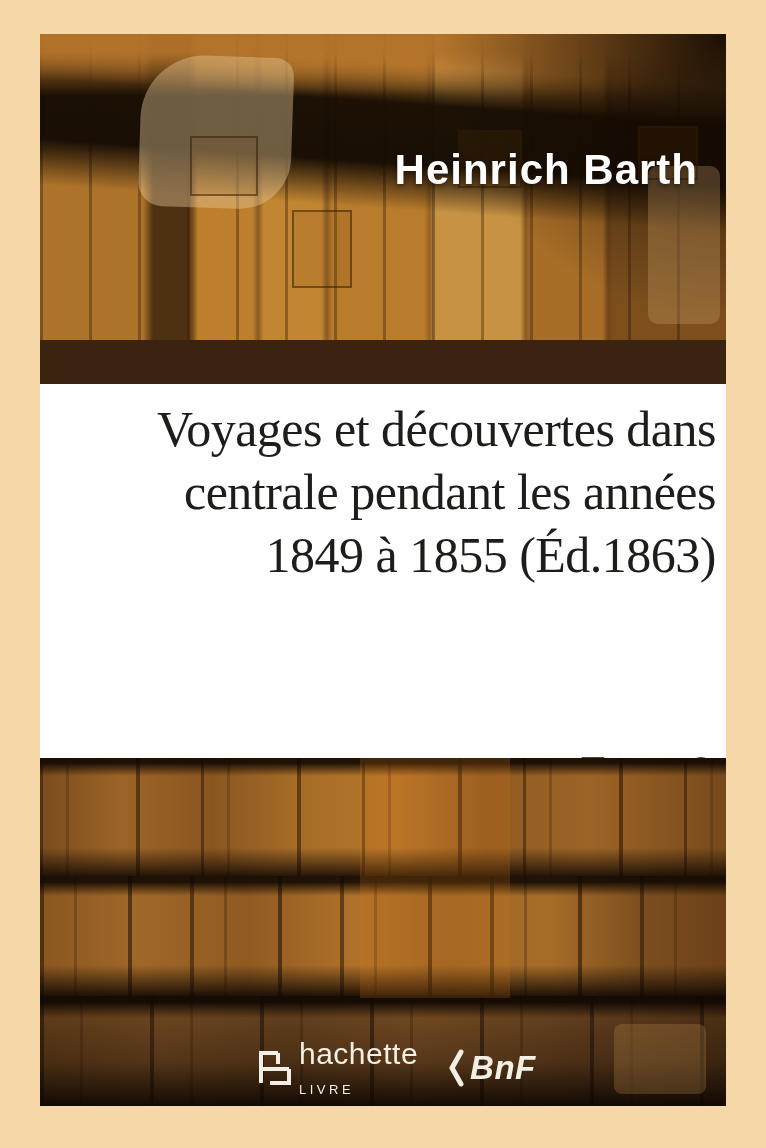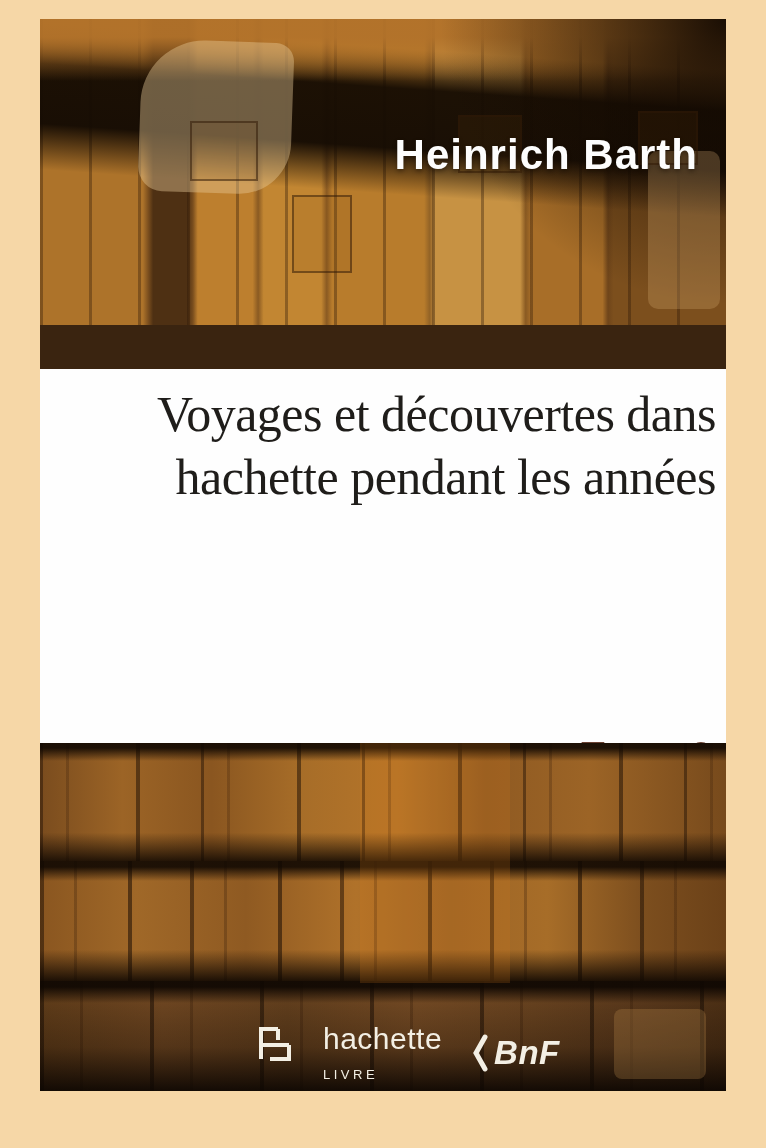--- a/index.html
+++ b/index.html
@@ -3,21 +3,21 @@
 <meta charset="utf-8">
 <style>
   html,body{margin:0;padding:0;}
   body{font-family:"Liberation Sans",sans-serif;background:#fff;}
   .canvas{
     position:relative;width:766px;height:1148px;overflow:hidden;
     background:var(--frame-beige,#f6d7a7);
   }
   
   .photo{
-    position:absolute;left:40px;top:19px;width:686px;height:1072px;
+    position:absolute;left:40px;top:34px;width:686px;height:1072px;
     background:#3a2410;
   }
   .photo-top{
     position:absolute;left:0;top:0;width:686px;height:306px;
     background:
       radial-gradient(circle at 100% 0, rgba(18,9,2,.95), rgba(18,9,2,0) 38%),
       linear-gradient(180deg, rgba(178,114,42,.95) 0 18px, rgba(178,114,42,0) 62px),
       linear-gradient(184deg, rgba(23,13,3,0) 52px, rgba(23,13,3,.97) 92px, rgba(20,11,3,.97) 152px, rgba(23,13,3,0) 198px),
       repeating-linear-gradient(90deg, rgba(40,20,5,.35) 0 3px, rgba(0,0,0,0) 3px 49px),
       linear-gradient(90deg,
@@ -101,21 +101,21 @@
   }
   .patch-bottomright{
     right:20px;bottom:12px;width:92px;height:70px;
     background:rgba(205,152,82,.25);border-radius:8px;
   }
   
   .logos{
     position:absolute;left:218px;top:290px;height:40px;
     display:flex;align-items:center;color:var(--logo-text,#f3efe4);
   }
-  .hachette{display:flex;align-items:flex-start;gap:24px;}
+  .hachette{display:flex;align-items:center;}
   .hachette svg{display:block;}
   .hachette-text{margin-left:7px;display:flex;flex-direction:column;justify-content:center;}
   .hachette-name{font-size:30px;line-height:26px;font-weight:400;letter-spacing:.5px;}
   .hachette-sub{font-size:13px;line-height:13px;letter-spacing:3.5px;margin-top:16px;font-weight:400;}
   .bnf{display:flex;align-items:center;margin-left:30px;font-style:italic;}
   .bnf svg{display:block;margin-right:6px;}
   .bnf-name{font-size:33px;font-weight:bold;letter-spacing:.5px;}
 </style>
 </head>
 <body>
@@ -130,21 +130,22 @@
       <div class="lbl lbl-1"></div>
       <div class="lbl lbl-2"></div>
       <div class="lbl lbl-3"></div>
       <div class="lbl lbl-4"></div>
       <div class="author">Heinrich Barth</div>
     </div>
 
     <div class="title-band">
       <div class="title">
         <div>Voyages et découvertes dans</div>
-        <div>hachette pendant les années</div>
+        <div>centrale pendant les années</div>
+        <div>1849 à 1855 (Éd.1863)</div>
       </div>
       <div class="tome">Tome 2</div>
     </div>
 
     <div class="photo-bottom">
       <div class="shelf-row row1"></div>
       <div class="shelf-row row2"></div>
       <div class="shelf-row row3"></div>
       <div class="hotspot"></div>
       <div class="patch patch-bottomright"></div>

